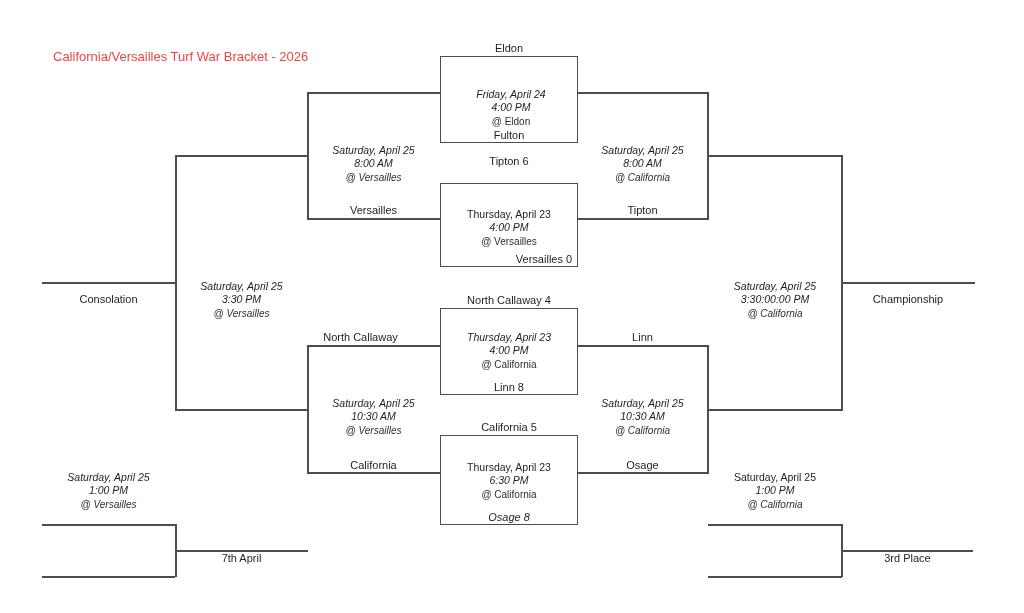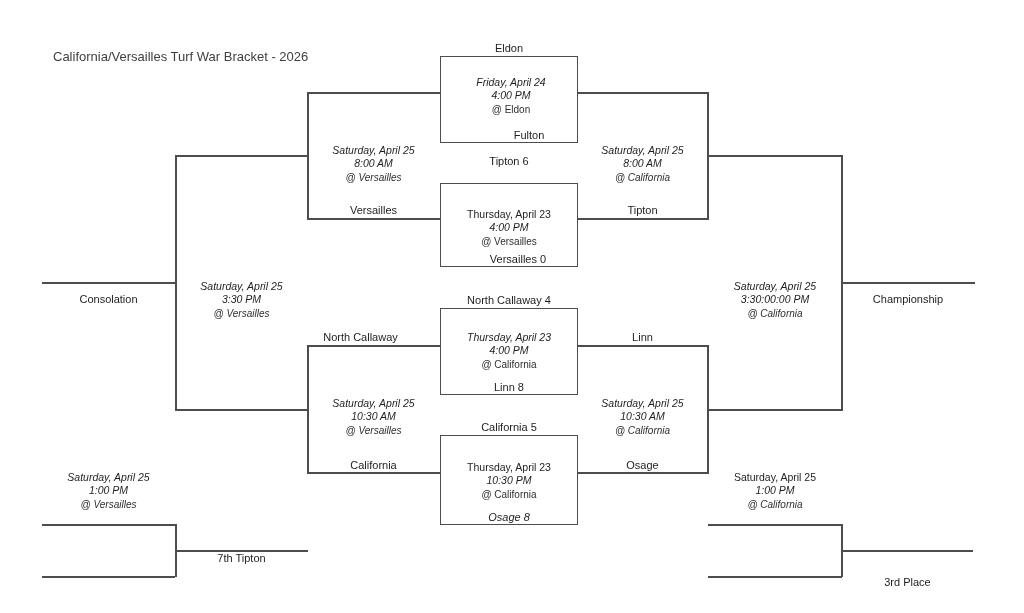--- a/index.html
+++ b/index.html
@@ -6,21 +6,21 @@
   .page {
     position:relative;
     width:1024px; height:613px;
     background:#ffffff;
     font-family:"Liberation Sans","DejaVu Sans",sans-serif;
     color:#212121;
     overflow:hidden;
   }
   .title {
     position:absolute; left:53px; top:49px;
-    font-size:13px; color:#404040; white-space:nowrap;
+    font-size:13px; color:#ef4444; white-space:nowrap;
   }
   .ln { position:absolute; background:#4d4d4d; }
   .h  { height:1.5px; }
   .v  { width:1.5px; }
   .gbox {
     position:absolute; left:440px; width:136px;
     border:1.5px solid #4d4d4d; background:#fff;
   }
   .txt { position:absolute; text-align:center; }
   .team { font-size:11px; color:#1e1e1e; white-space:nowrap; }
@@ -72,47 +72,47 @@
   <div class="ln h" style="left:708px; top:576px; width:134px;"></div>
   <div class="ln v" style="left:841px; top:524px; height:53px;"></div>
   <div class="ln h" style="left:841px; top:550px; width:132px;"></div>
 
   <div class="gbox" style="top:56px;  height:85px;"></div>
   <div class="gbox" style="top:183px; height:82px;"></div>
   <div class="gbox" style="top:308px; height:85px;"></div>
   <div class="gbox" style="top:435px; height:88px;"></div>
 
   <div class="txt team" style="left:440px; width:138px; top:42px;">Eldon</div>
-  <div class="txt ginfo boxinfo" style="left:440px; width:142px; top:76px;">
+  <div class="txt ginfo boxinfo" style="left:440px; width:142px; top:88px;">
     <div class="date">Friday, April 24</div>
     <div class="time">4:00 PM</div>
     <div class="venue">@ Eldon</div>
   </div>
-  <div class="txt team" style="left:440px; width:138px; top:129px;margin-left:20px;">Fulton</div>
+  <div class="txt team" style="left:440px; width:138px; top:129px;">Fulton</div>
 
   <div class="txt team" style="left:440px; width:138px; top:155px;">Tipton 6</div>
   <div class="txt ginfo boxinfo" style="left:440px; width:138px; top:208px;">
     <div class="date roman">Thursday, April 23</div>
     <div class="time">4:00 PM</div>
     <div class="venue">@ Versailles</div>
   </div>
-  <div class="txt team" style="left:438px; width:160px; top:253px;text-align:center;">Versailles 0</div>
+  <div class="txt team" style="left:464px; width:160px; top:253px;text-align:center;">Versailles 0</div>
 
   <div class="txt team" style="left:440px; width:138px; top:294px;">North Callaway 4</div>
   <div class="txt ginfo boxinfo" style="left:440px; width:138px; top:331px;">
     <div class="date">Thursday, April 23</div>
     <div class="time">4:00 PM</div>
     <div class="venue">@ California</div>
   </div>
   <div class="txt team" style="left:440px; width:138px; top:381px;">Linn 8</div>
 
   <div class="txt team" style="left:440px; width:138px; top:421px;">California 5</div>
   <div class="txt ginfo boxinfo" style="left:440px; width:138px; top:461px;">
     <div class="date roman">Thursday, April 23</div>
-    <div class="time">10:30 PM</div>
+    <div class="time">6:30 PM</div>
     <div class="venue">@ California</div>
   </div>
   <div class="txt team" style="left:440px; width:138px; top:511px;font-style:italic;">Osage 8</div>
 
   <div class="txt ginfo" style="left:307px; width:133px; top:144px;">
     <div class="date">Saturday, April 25</div>
     <div class="time">8:00 AM</div>
     <div class="venue">@ Versailles</div>
   </div>
   <div class="txt team" style="left:307px; width:133px; top:204px;">Versailles</div>
@@ -152,22 +152,22 @@
     <div class="time">3:30:00:00 PM</div>
     <div class="venue">@ California</div>
   </div>
   <div class="txt team" style="left:841px; width:134px; top:293px;">Championship</div>
 
   <div class="txt ginfo" style="left:42px; width:133px; top:471px;">
     <div class="date">Saturday, April 25</div>
     <div class="time">1:00 PM</div>
     <div class="venue">@ Versailles</div>
   </div>
-  <div class="txt team" style="left:175px; width:133px; top:552px;">7th Tipton</div>
+  <div class="txt team" style="left:175px; width:133px; top:552px;">7th April</div>
 
   <div class="txt ginfo" style="left:708px; width:134px; top:471px;">
     <div class="date roman">Saturday, April 25</div>
     <div class="time">1:00 PM</div>
     <div class="venue">@ California</div>
   </div>
-  <div class="txt team" style="left:842px; width:131px; top:552px;margin-top:24px;">3rd Place</div>
+  <div class="txt team" style="left:842px; width:131px; top:552px;">3rd Place</div>
 
 </div>
 
 </body></html>

